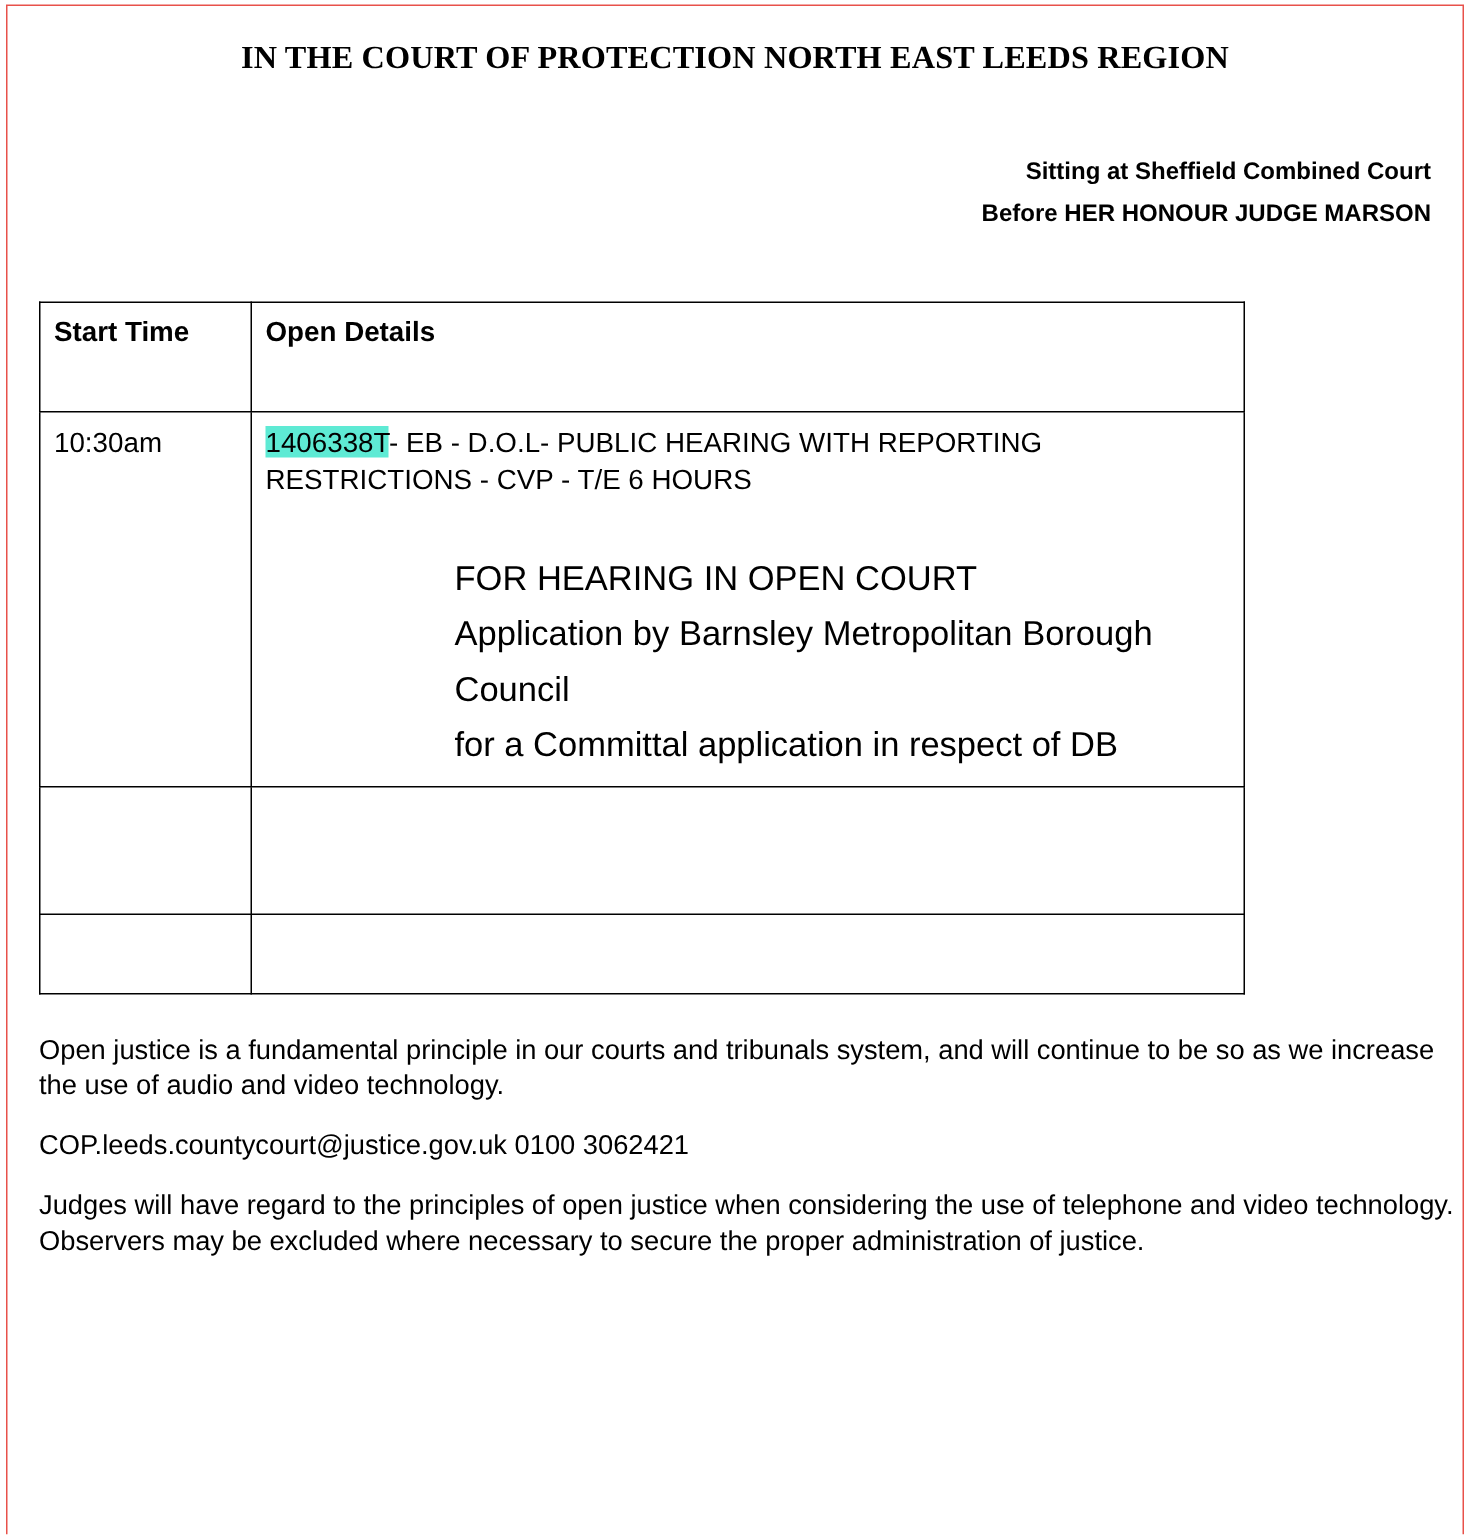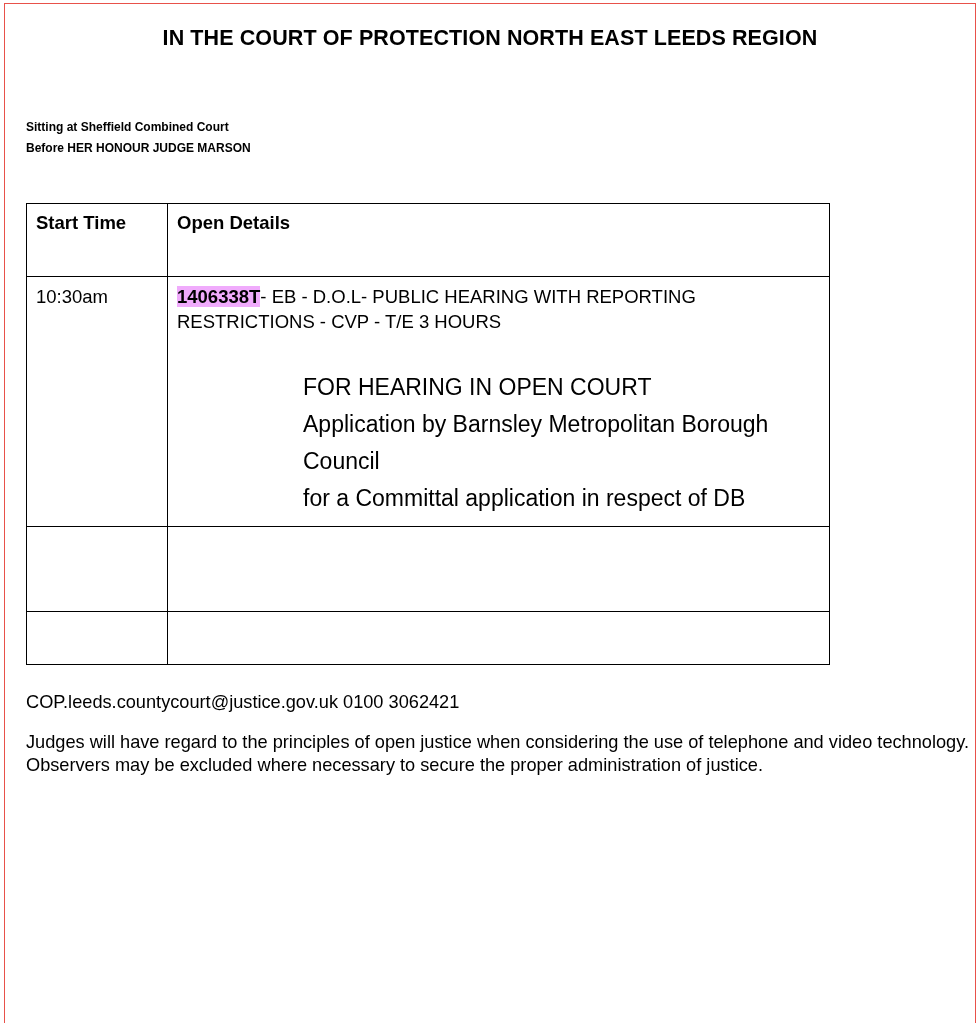--- a/index.html
+++ b/index.html
@@ -34,28 +34,28 @@
     position: relative;
     padding: 22px 26px 0 26px;
   }
   .heading-block {
     text-align: center;
     font-weight: bold;
     font-size: 21.5px;
     line-height: 1.55;
     letter-spacing: 0.1px;
   }
-  .heading-line-1 { margin-bottom: 18px; }
+  .heading-line-1 { margin-bottom: 2px; font-family: Liberation Serif, serif; }
   .heading-gap {
     height: 44px;
   }
   .sitting-block {
-    text-align: left;
+    text-align: right;
     font-weight: bold;
-    font-size: 12px;
+    font-size: 16px;
     line-height: 1.75;
   }
   table.listing {
     margin: 44px 0 0 0;
     border-collapse: collapse;
     width: 804px;
     table-layout: fixed;
   }
   table.listing td, table.listing th {
     border: 1.5px solid #000000;
@@ -72,22 +72,21 @@
   .col-start { width: 122px; }
   .row-main td {
     height: 228px;
   }
   .case-line {
     font-size: 18.5px;
     line-height: 1.33;
     margin: 0;
   }
   .case-ref {
-    background: #f0abfc;
-    font-weight: bold;
+    background: #5eead4;
   }
   .open-court-block {
     margin-top: 34px;
     padding-left: 126px;
     font-size: 23px;
     line-height: 1.62;
   }
   .row-blank-1 td { height: 68px; }
   .row-blank-2 td { height: 36px; }
   .time-cell {
@@ -130,21 +129,21 @@
           <th class="col-start">Start Time</th>
           <th class="col-details">Open Details</th>
         </tr>
 
         <tr class="row-main">
           <td class="col-start time-cell">10:30am</td>
           <td>
             <div class="case-line">
               <span class="case-ref">1406338T</span><span>- EB - D.O.L- PUBLIC HEARING WITH REPORTING</span>
             </div>
-            <div class="case-line">RESTRICTIONS - CVP - T/E 3 HOURS</div>
+            <div class="case-line">RESTRICTIONS - CVP - T/E 6 HOURS</div>
 
             <div class="open-court-block">
               <div>FOR HEARING IN OPEN COURT</div>
               <div>Application by Barnsley Metropolitan Borough Council</div>
               <div>for a Committal application in respect of DB</div>
             </div>
           </td>
         </tr>
 
         <tr class="row-blank-1">
@@ -153,18 +152,19 @@
         </tr>
 
         <tr class="row-blank-2">
           <td class="col-start"></td>
           <td></td>
         </tr>
       </tbody>
     </table>
 
     <div class="notes">
+      <p>Open justice is a fundamental principle in our courts and tribunals system, and will continue to be so as we increase the use of audio and video technology.</p>
       <p>COP.leeds.countycourt@justice.gov.uk 0100 3062421</p>
       <p>Judges will have regard to the principles of open justice when considering the use of telephone and video technology. Observers may be excluded where necessary to secure the proper administration of justice.</p>
     </div>
 
   </div>
 </div>
 
 </body></html>

